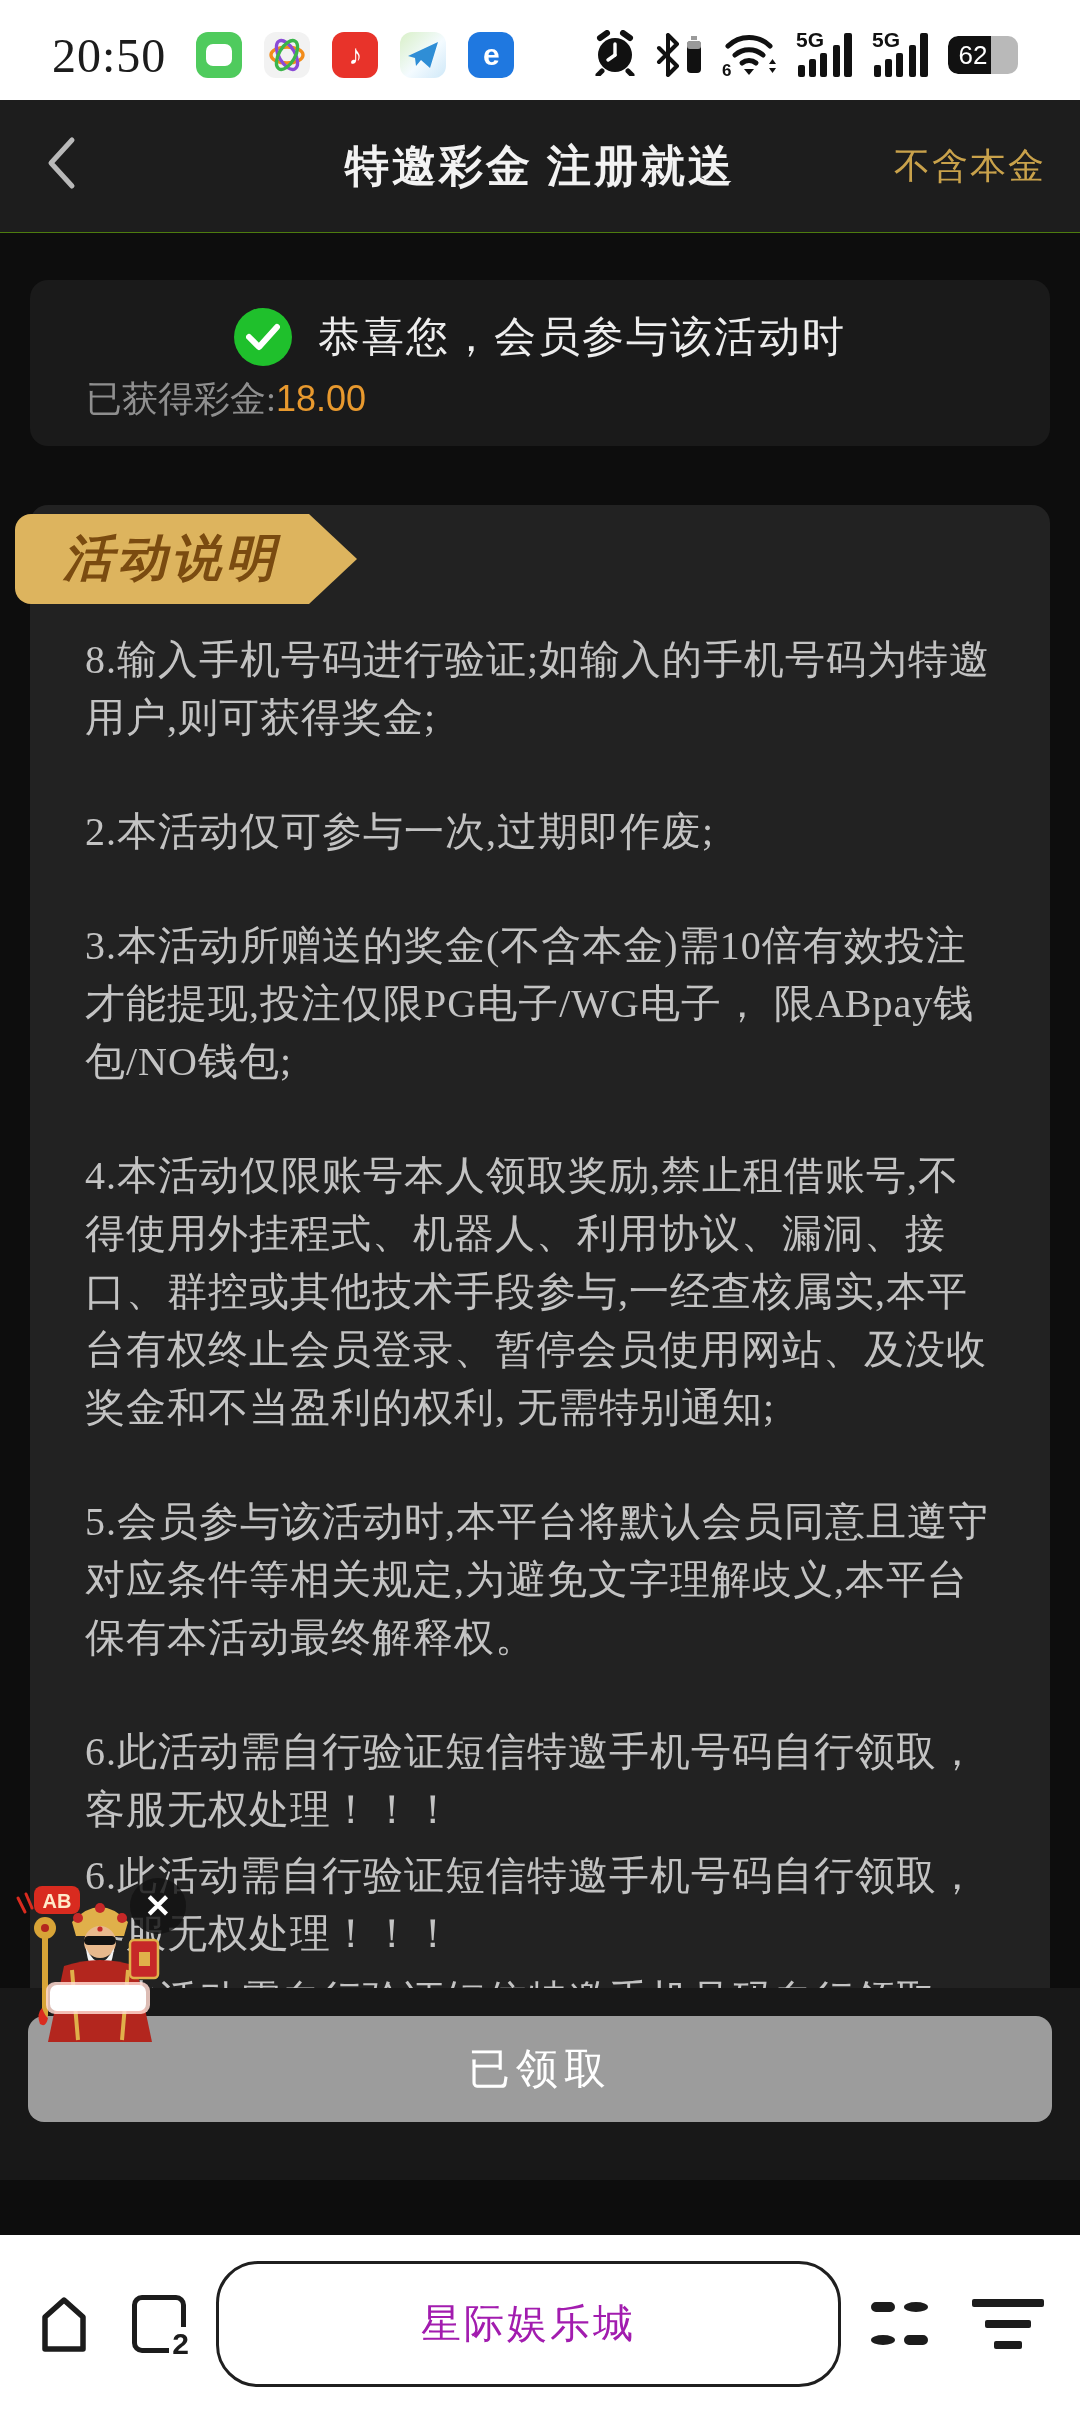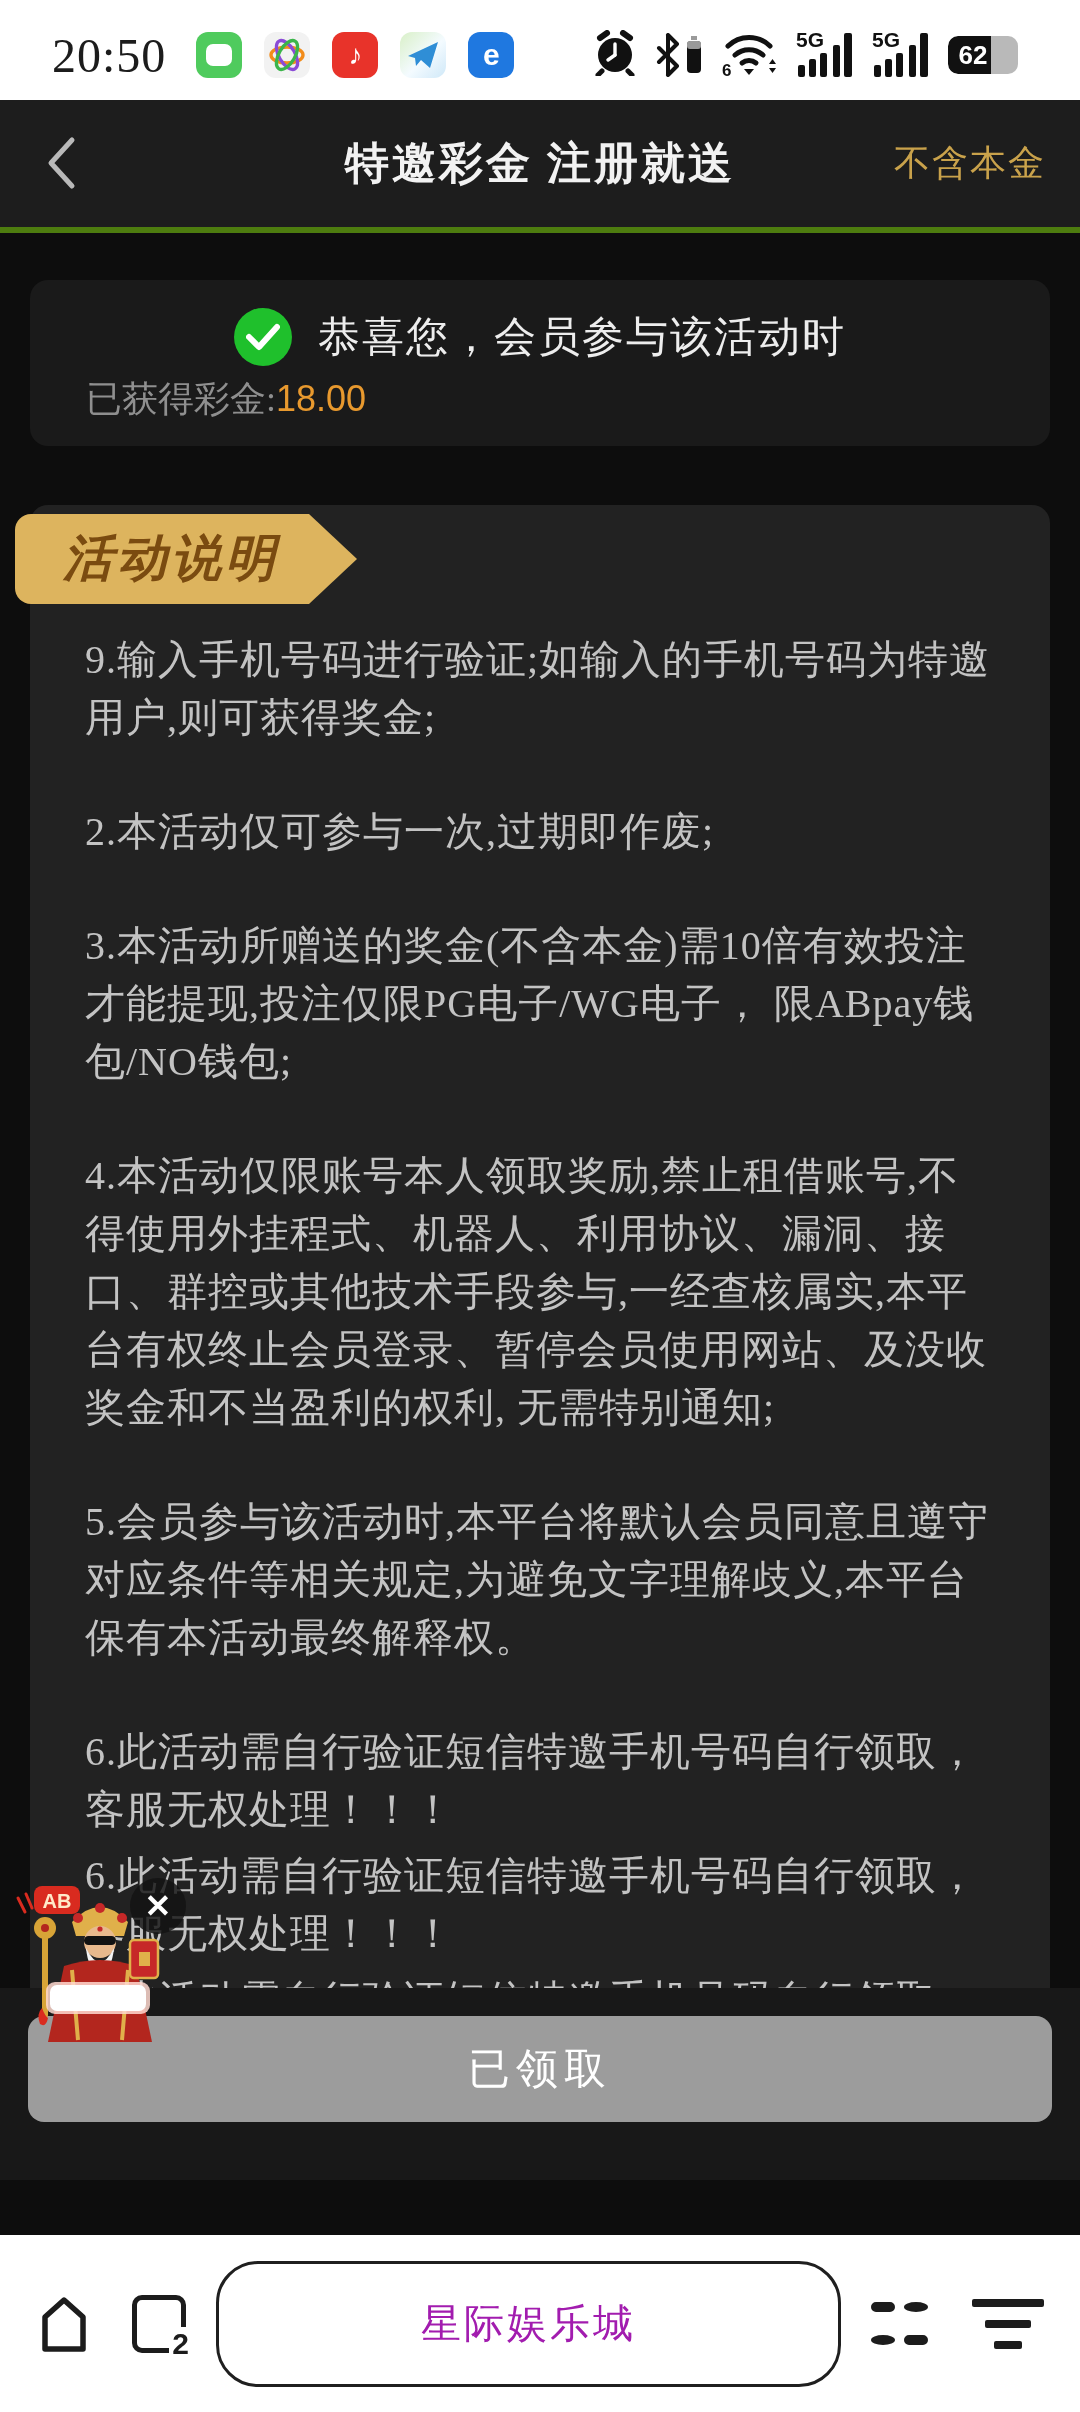--- a/index.html
+++ b/index.html
@@ -16,26 +16,26 @@
   .app-ic { width:46px; height:46px; border-radius:12px; display:flex; align-items:center; justify-content:center; overflow:hidden; }
   .ic-msg { background:#4fcb5d; }
   .ic-msg .bubble { width:26px; height:22px; background:#fff; border-radius:7px; position:relative; }
   .ic-msg .bubble:after { content:""; position:absolute; left:4px; bottom:-5px; border:5px solid transparent; border-top-color:#fff; }
   .ic-atom { background:#f2f2f2; }
   .ic-music { background:#e8332a; color:#fff; font-size:28px; }
   .ic-tg { background:linear-gradient(135deg,#d9f0c8 0%, #f4fbff 55%, #cfe8f8 100%); }
   .ic-e { background:#1f78e0; color:#fff; font-size:30px; font-weight:bold; font-family:"Liberation Sans", sans-serif; }
   .sb-right { display:flex; align-items:center; gap:18px; }
   .battery { position:relative; width:70px; height:38px; border-radius:10px; background:#b9b9b9; overflow:hidden; display:flex; }
-  .battery .fill { width:62%; height:100%; background:#111; color:#fff; font-size:26px; display:flex; align-items:center; justify-content:flex-end; padding-right:4px; border-radius:10px 0 0 10px;font-weight:bold; }
+  .battery .fill { width:62%; height:100%; background:#111; color:#fff; font-size:26px; display:flex; align-items:center; justify-content:flex-end; padding-right:4px; border-radius:10px 0 0 10px; }
   .battery:after { content:""; position:absolute; right:-6px; top:12px; width:6px; height:14px; background:#b9b9b9; border-radius:0 3px 3px 0; }
 
   
   .header { position:absolute; top:100px; left:0; width:100%; height:133px; background:#1d1d1d;
-    border-bottom:6px solid #4d7c0f; display:flex; align-items:center; }
+    border-bottom:1px solid #4d7c0f; display:flex; align-items:center; }
   .hdr-title { position:absolute; left:0; right:0; text-align:center; font-size:44px; color:#f2f2f2;
     font-weight:bold; letter-spacing:3px; }
   .hdr-back { position:absolute; left:46px; top:36px; }
   .hdr-link { position:absolute; right:34px; font-size:36px; color:#c9a24b; letter-spacing:2px; }
 
   
   .content { position:absolute; top:233px; left:0; width:100%; height:1810px; background:#0d0d0d; overflow:hidden; }
   .card { position:absolute; left:30px; right:30px; border-radius:18px; }
   .card-success { top:47px; height:166px; background:#1a1a1a; }
   .succ-row { display:flex; align-items:center; justify-content:center; gap:26px; padding-top:28px; }
@@ -196,21 +196,21 @@
         <span class="bonus-label">已获得彩金:</span><span class="bonus-value">18.00</span>
       </div>
     </div>
 
     <div class="card card-activity">
       <div class="ribbon">
         <span class="ribbon-body">活动说明</span>
         <span class="ribbon-point"></span>
       </div>
       <div class="rules">
-          <p class="rule">9.输入手机号码进行验证;如输入的手机号码为特邀用户,则可获得奖金;</p>
+          <p class="rule">8.输入手机号码进行验证;如输入的手机号码为特邀用户,则可获得奖金;</p>
           <p class="rule">2.本活动仅可参与一次,过期即作废;</p>
           <p class="rule">3.本活动所赠送的奖金(不含本金)需10倍有效投注才能提现,投注仅限PG电子/WG电子， 限ABpay钱包/NO钱包;</p>
           <p class="rule">4.本活动仅限账号本人领取奖励,禁止租借账号,不得使用外挂程式、机器人、利用协议、漏洞、接口、群控或其他技术手段参与,一经查核属实,本平台有权终止会员登录、暂停会员使用网站、及没收奖金和不当盈利的权利, 无需特别通知;</p>
           <p class="rule">5.会员参与该活动时,本平台将默认会员同意且遵守对应条件等相关规定,为避免文字理解歧义,本平台保有本活动最终解释权。</p>
           <p class="rule tight">6.此活动需自行验证短信特邀手机号码自行领取， 客服无权处理！！！</p>
           <p class="rule tight">6.此活动需自行验证短信特邀手机号码自行领取， 客服无权处理！！！</p>
           <p class="rule tight">6.此活动需自行验证短信特邀手机号码自行领取， 客服无权处理！！！</p>
         </div>
     </div>
 

